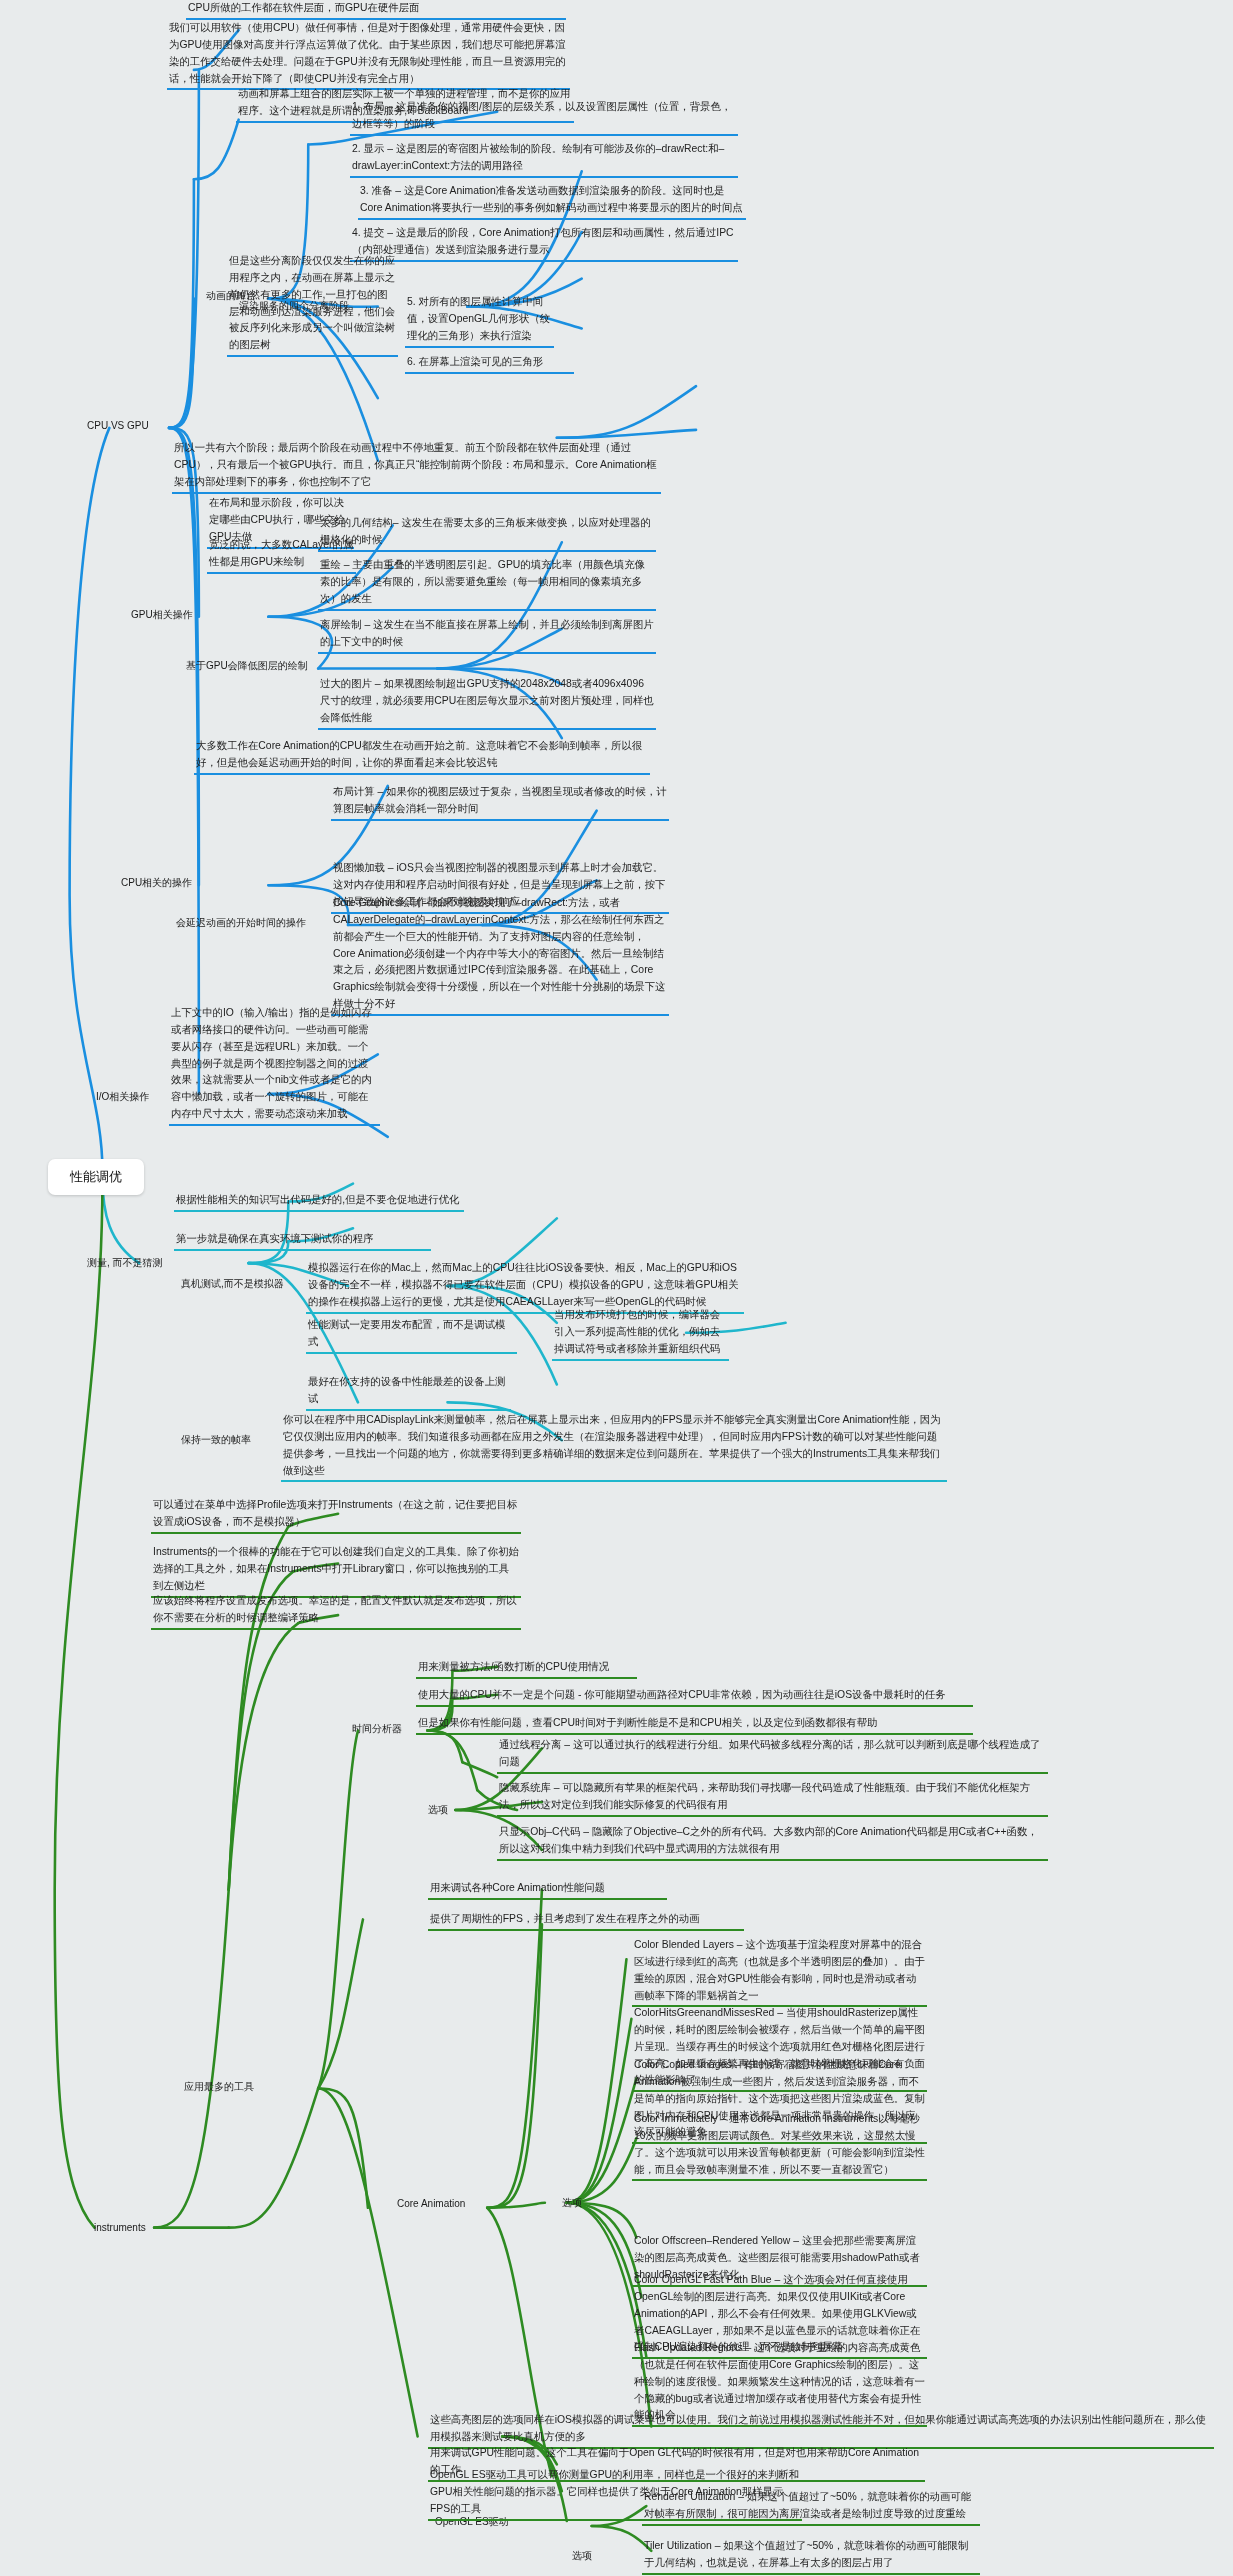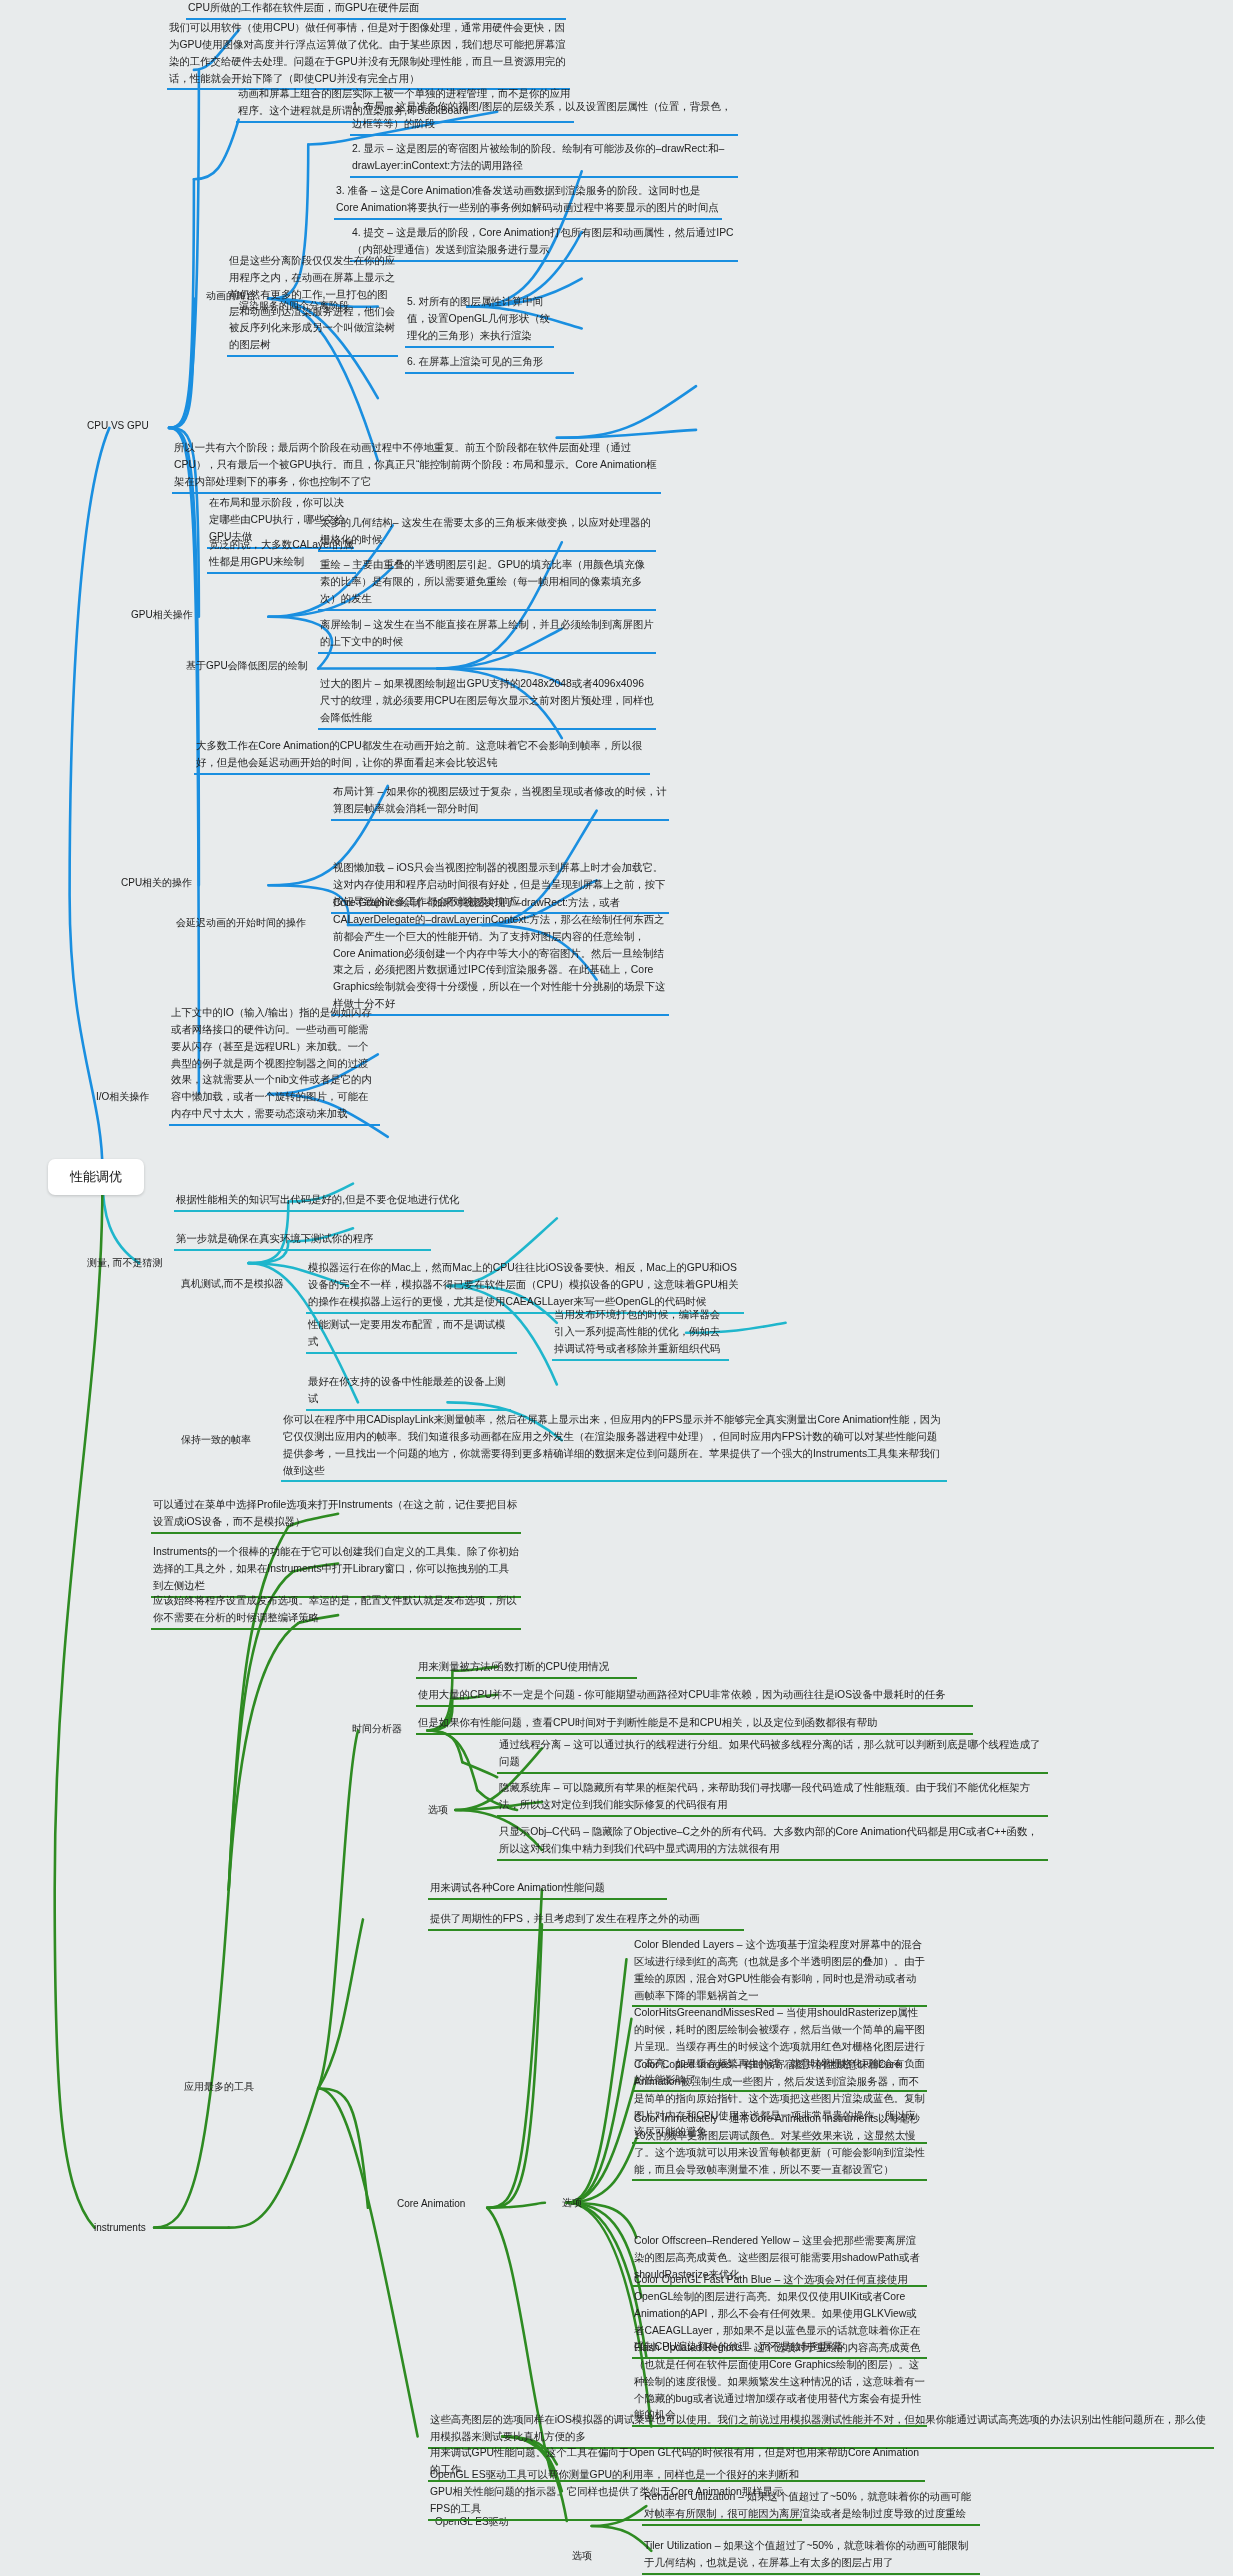--- a/index.html
+++ b/index.html
@@ -178,21 +178,21 @@
   <div class="node blue" style="left:167px; top:20px; width:403px;">我们可以用软件（使用CPU）做任何事情，但是对于图像处理，通常用硬件会更快，因为GPU使用图像对高度并行浮点运算做了优化。由于某些原因，我们想尽可能把屏幕渲染的工作交给硬件去处理。问题在于GPU并没有无限制处理性能，而且一旦资源用完的话，性能就会开始下降了（即使CPU并没有完全占用）</div>
 
   <div class="node lbl nb" style="left:204px; top:288px;">动画的舞台</div>
 
   <div class="node blue" style="left:236px; top:86px; width:338px;">动画和屏幕上组合的图层实际上被一个单独的进程管理，而不是你的应用程序。这个进程就是所谓的渲染服务,即BackBoard</div>
 
   <div class="node lbl nb" style="left:237px; top:298px;">渲染服务的四个分离阶段</div>
 
   <div class="node blue" style="left:350px; top:99px; width:388px;">1. 布局 – 这是准备你的视图/图层的层级关系，以及设置图层属性（位置，背景色，边框等等）的阶段</div>
   <div class="node blue" style="left:350px; top:141px; width:388px;">2. 显示 – 这是图层的寄宿图片被绘制的阶段。绘制有可能涉及你的–drawRect:和–drawLayer:inContext:方法的调用路径</div>
-  <div class="node blue" style="left:334px; top:183px; width:388px;">3. 准备 – 这是Core Animation准备发送动画数据到渲染服务的阶段。这同时也是Core Animation将要执行一些别的事务例如解码动画过程中将要显示的图片的时间点</div>
+  <div class="node blue" style="left:358px; top:183px; width:388px;">3. 准备 – 这是Core Animation准备发送动画数据到渲染服务的阶段。这同时也是Core Animation将要执行一些别的事务例如解码动画过程中将要显示的图片的时间点</div>
   <div class="node blue" style="left:350px; top:225px; width:388px;">4. 提交 – 这是最后的阶段，Core Animation打包所有图层和动画属性，然后通过IPC（内部处理通信）发送到渲染服务进行显示</div>
 
   <div class="node blue" style="left:227px; top:253px; width:171px;">但是这些分离阶段仅仅发生在你的应用程序之内，在动画在屏幕上显示之前仍然有更多的工作,一旦打包的图层和动画到达渲染服务进程，他们会被反序列化来形成另一个叫做渲染树的图层树</div>
 
   <div class="node blue" style="left:405px; top:294px; width:149px;">5. 对所有的图层属性计算中间值，设置OpenGL几何形状（纹理化的三角形）来执行渲染</div>
   <div class="node blue" style="left:405px; top:354px; width:169px;">6. 在屏幕上渲染可见的三角形</div>
 
   <div class="node blue" style="left:172px; top:440px; width:489px;">所以一共有六个阶段；最后两个阶段在动画过程中不停地重复。前五个阶段都在软件层面处理（通过CPU），只有最后一个被GPU执行。而且，你真正只“能控制前两个阶段：布局和显示。Core Animation框架在内部处理剩下的事务，你也控制不了它</div>
 
   <div class="node blue" style="left:207px; top:495px; width:147px;">在布局和显示阶段，你可以决定哪些由CPU执行，哪些交给GPU去做</div>

